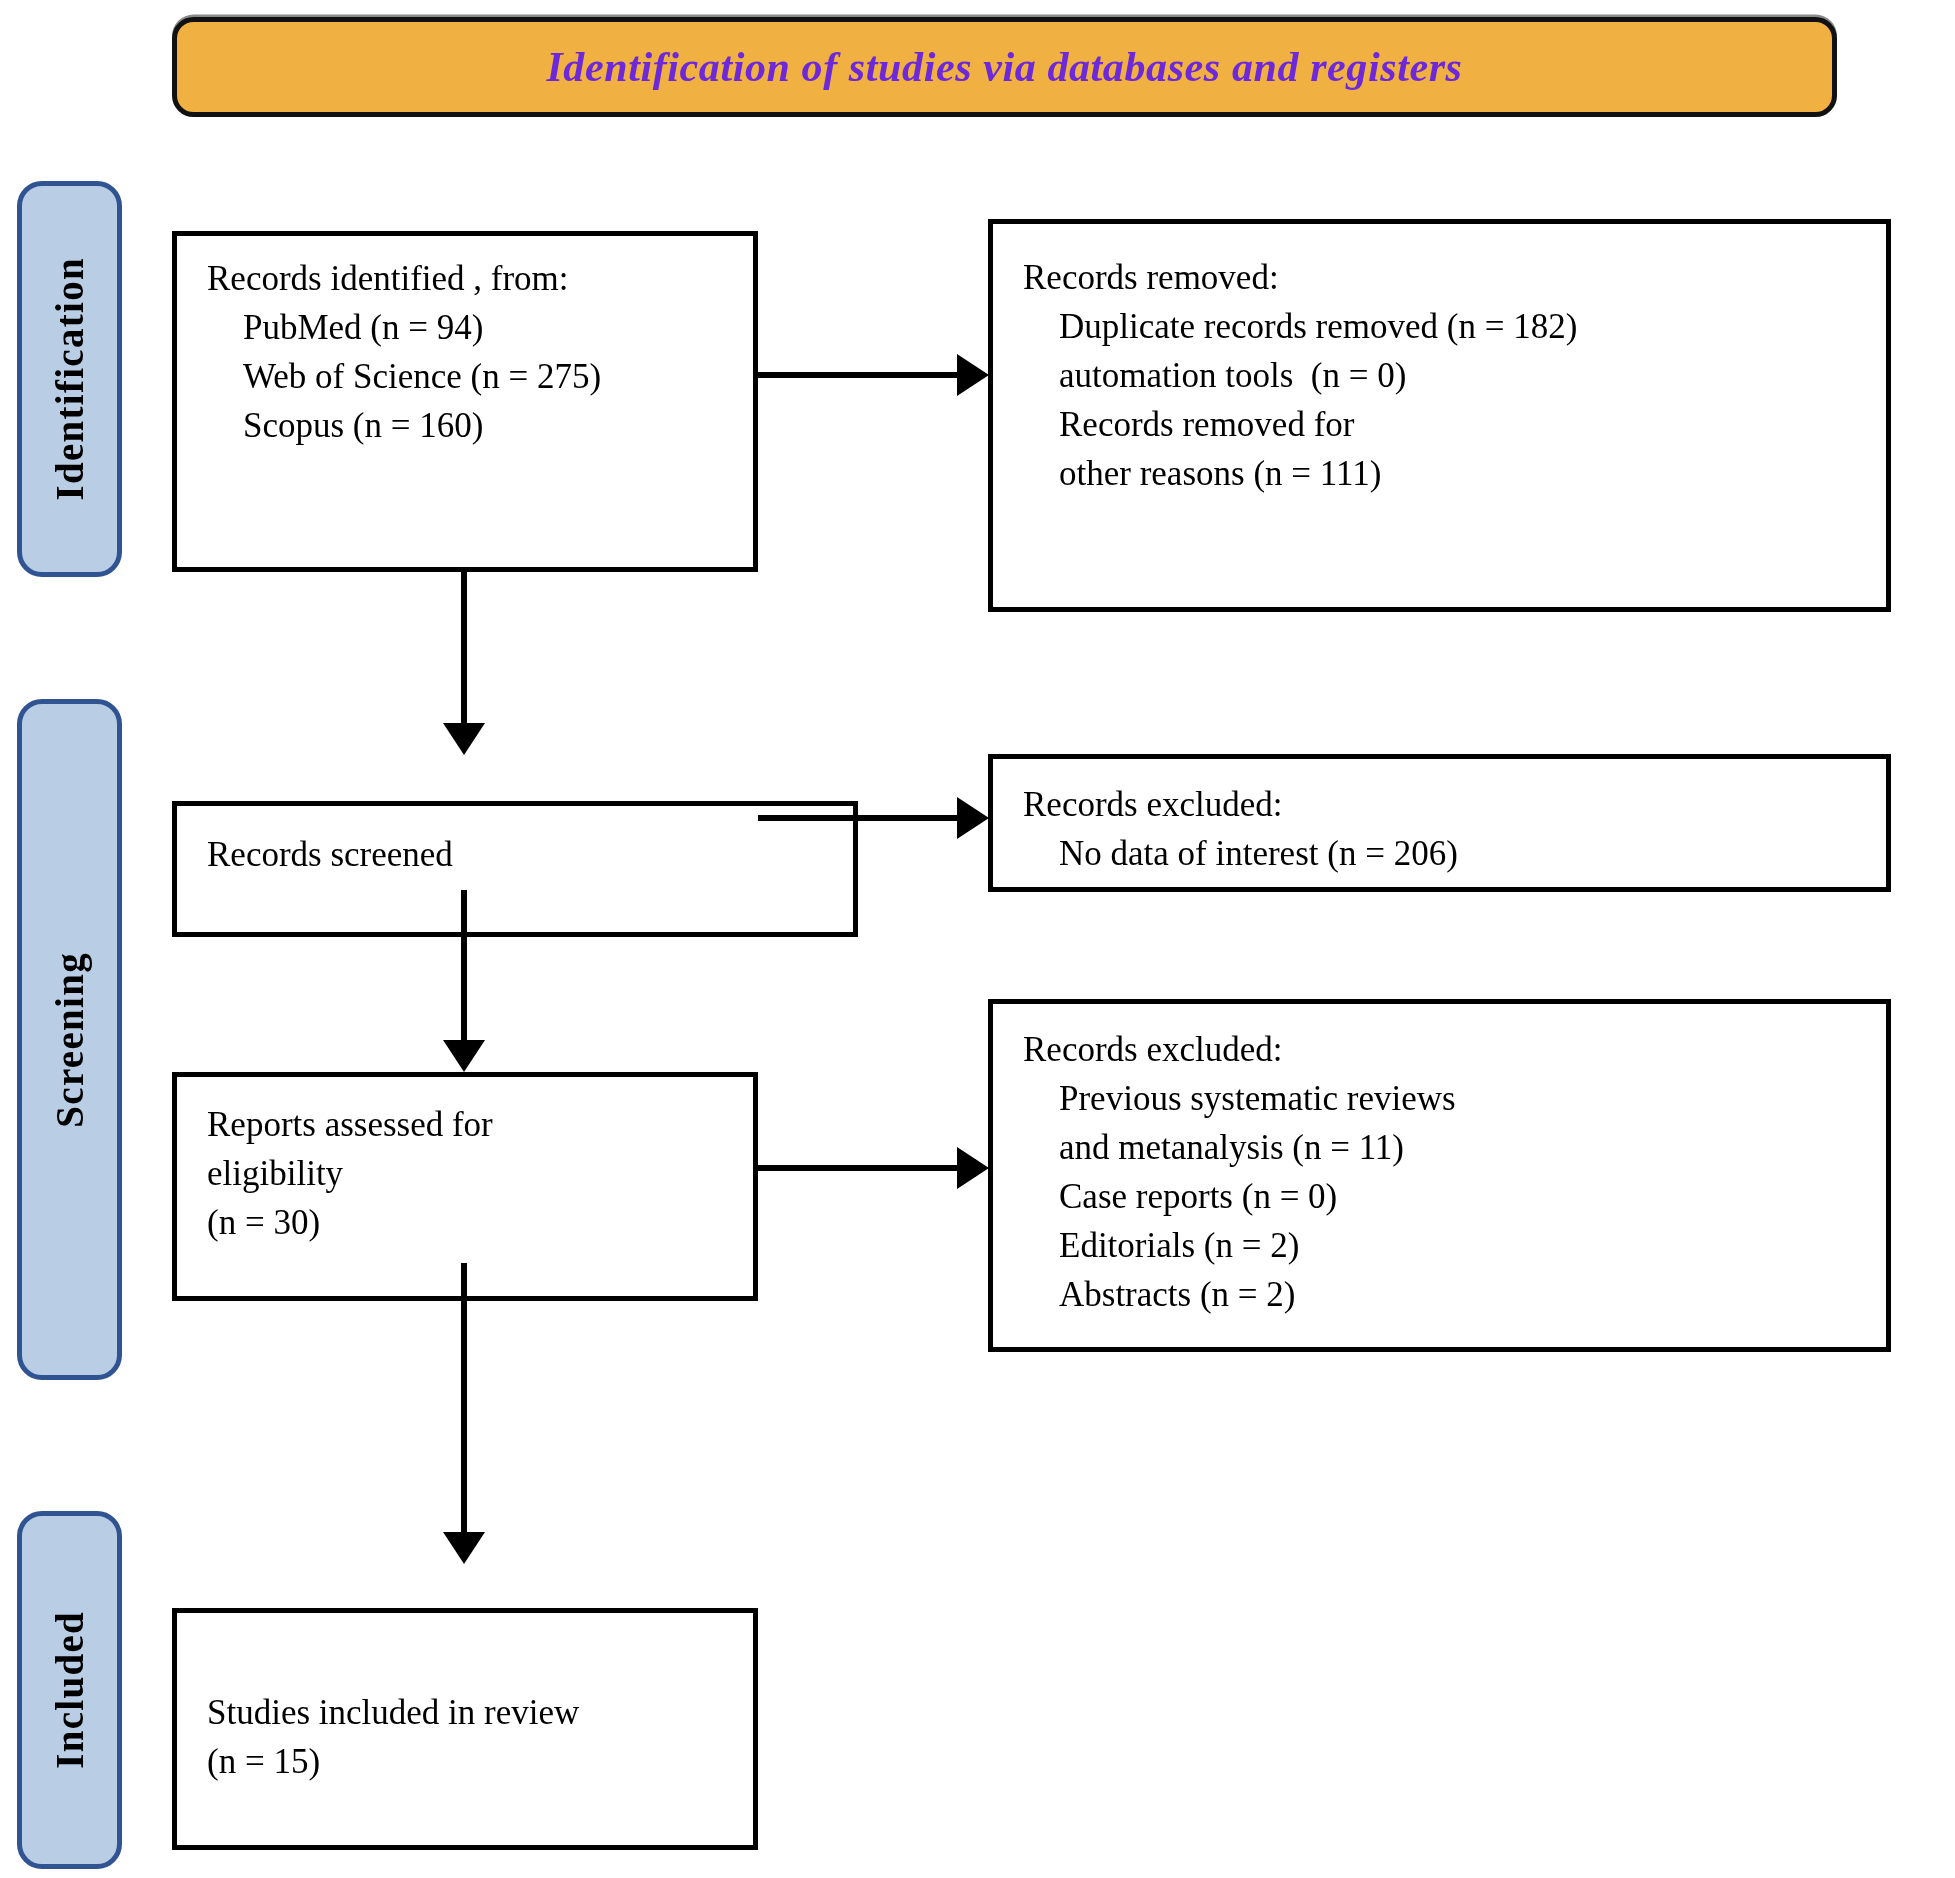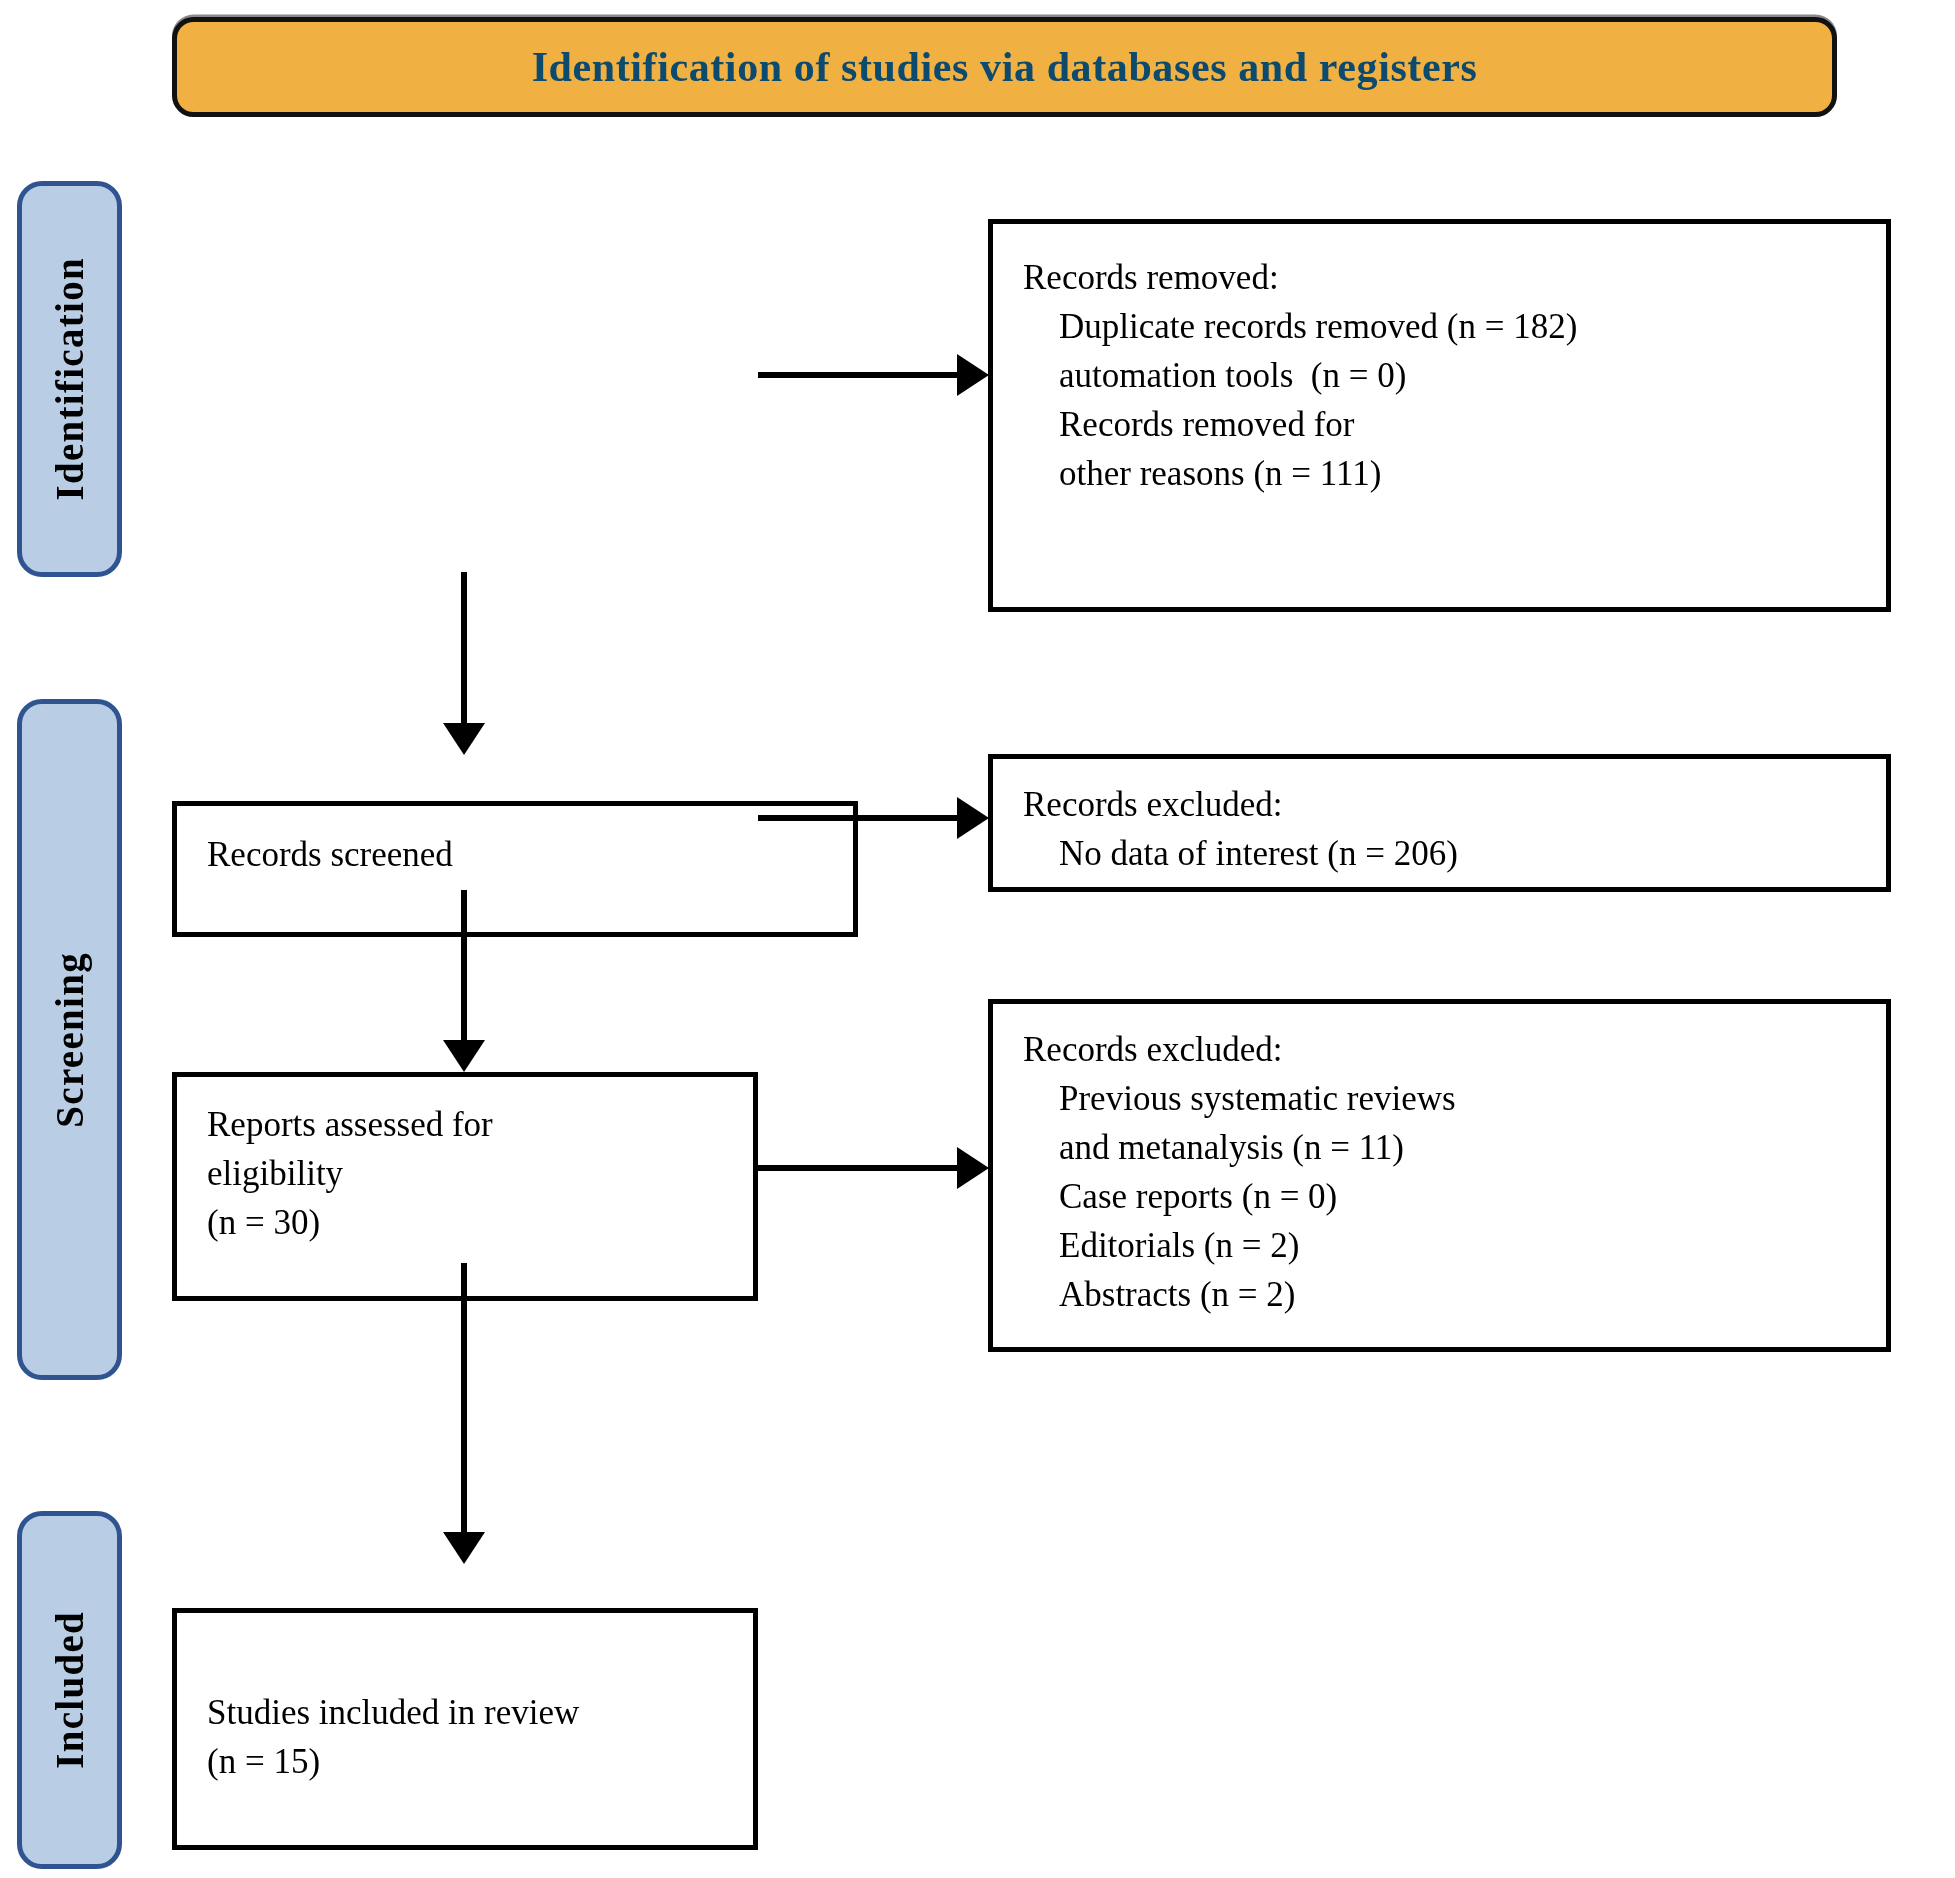--- a/index.html
+++ b/index.html
@@ -15,21 +15,21 @@
   .banner{
     position:absolute;left:172px;top:17px;width:1665px;height:100px;
     background:var(--banner_fill,#F0B042);
     border:5.7px solid var(--banner_border,#111111);
     border-radius:21.5px;
     box-sizing:border-box;
     display:flex;align-items:center;justify-content:center;
     box-shadow:0 -2.5px 0 #8a8a8a;
   }
   .banner span{
-    font-size:42px;font-weight:bold;color:#0c4a6e;letter-spacing:0.6px;
+    font-size:42px;font-weight:bold;color:#6d28d9;letter-spacing:0.6px;font-style:italic;
   }
 
   
   .stage{
     position:absolute;left:17px;width:105px;
     background:var(--stage_fill,#B9CDE4);
     border:5.7px solid var(--stage_border,#2F5491);
     border-radius:25px;
     box-sizing:border-box;
     display:flex;align-items:center;justify-content:center;
@@ -95,20 +95,26 @@
   <div class="stage stage-identification">
     <span class="stage-text">Identification</span>
   </div>
   <div class="stage stage-screening">
     <span class="stage-text">Screening</span>
   </div>
   <div class="stage stage-included">
     <span class="stage-text">Included</span>
   </div>
 
+  <div class="box box-identified">
+    <div class="line">Records identified , from:</div>
+    <div class="line ind">PubMed (n = 94)</div>
+    <div class="line ind">Web of Science (n = 275)</div>
+    <div class="line ind">Scopus (n = 160)</div>
+  </div>
 
   <div class="box box-removed">
     <div class="line">Records removed:</div>
     <div class="line ind">Duplicate records removed (n = 182)</div>
     <div class="line ind">automation tools  (n = 0)</div>
     <div class="line ind">Records removed for</div>
     <div class="line ind">other reasons (n = 111)</div>
   </div>
 
   <div class="box box-screened">

